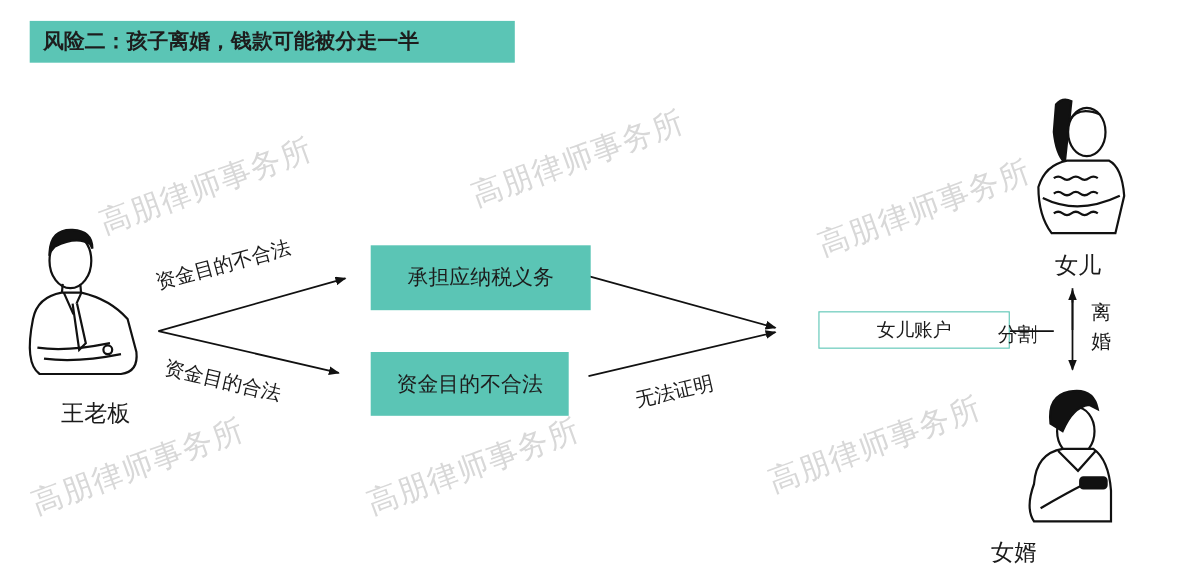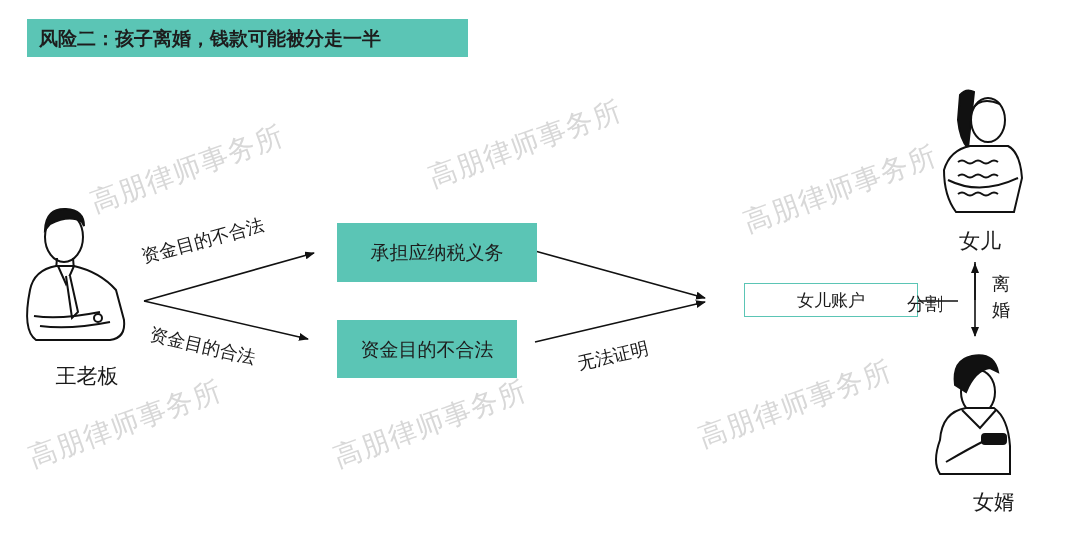--- a/index.html
+++ b/index.html
@@ -91,13 +91,13 @@
 <div class="abs label" style="left:578px; top:352px; transform:rotate(-13deg); transform-origin:left center;">无法证明</div>
 
 <div class="abs account">女儿账户</div>
 
 <div class="abs label" style="left:907px; top:268px;margin-top:24px;">分割</div>
 
 <div class="abs label" style="left:992px; top:272px;">离</div>
 <div class="abs label" style="left:992px; top:298px;">婚</div>
 
 <div class="abs person-label" style="left:930px; top:227px;">女儿</div>
-<div class="abs person-label" style="left:944px; top:488px;">女婿</div>
+<div class="abs person-label" style="left:872px; top:488px;">女婿</div>
 
 </body></html>

